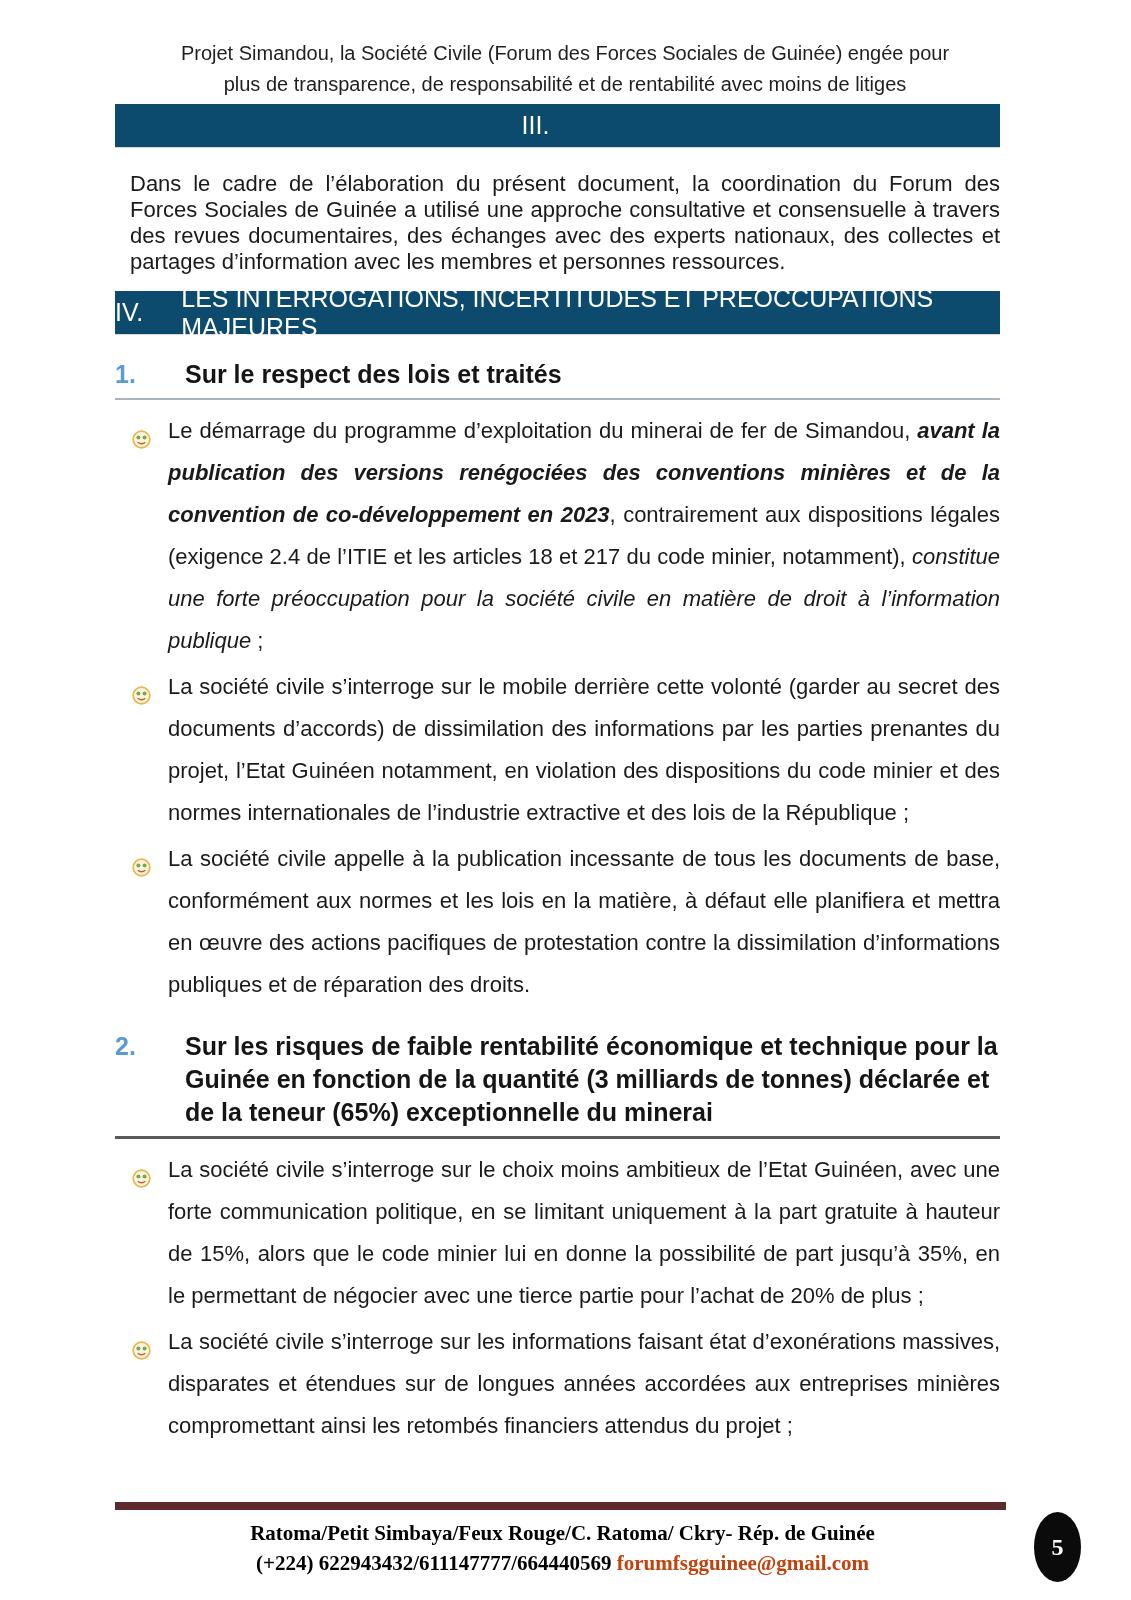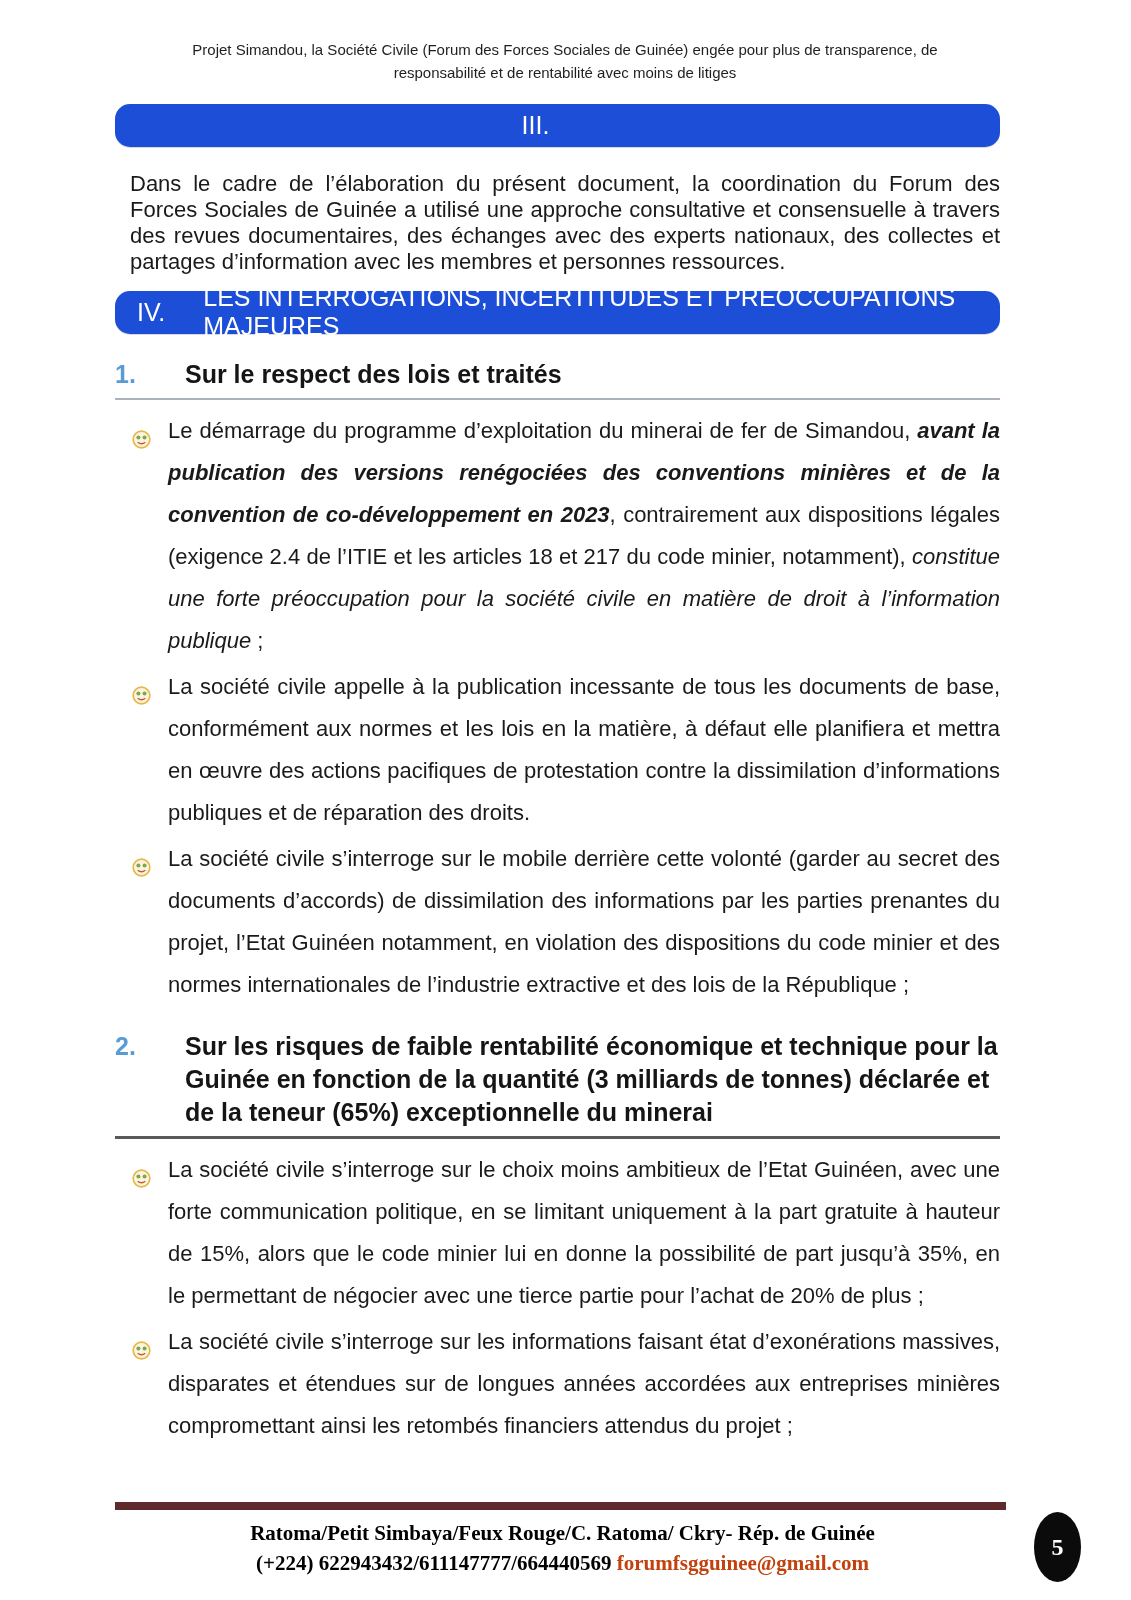--- a/index.html
+++ b/index.html
@@ -8,41 +8,40 @@
     background: #ffffff;
     font-family: "Liberation Sans", "DejaVu Sans", sans-serif;
     color: #1a1a1a;
     position: relative;
     overflow: hidden;
   }
   .page { padding: 38px 131px 0 130px; position: relative; height: 100%; }
 
   .doc-header {
     text-align: center;
-    font-size: 15px;
+    font-size: 20px;
     line-height: 1.55;
     max-width: 775px;
-    margin: 0 auto 19px auto;
+    margin: 0 auto 4px auto;
     color: #1f1f1f;
   }
 
   .section-bar {
-    background: #1d4ed8;
+    background: #0c4a6e;
     color: #ffffff;
     height: 43px;
     display: flex;
     align-items: center;
     font-size: 25px;
     margin-left: -15px;
     box-shadow: 0 1px 0 rgba(0,0,0,0.15);
-    border-radius: 15px;
   }
   .section-bar.centered { justify-content: center; }
   .section-bar .sec-num { margin-right: 44px; }
-  .section-bar.left-pad { padding-left: 22px; }
+  .section-bar.left-pad { }
   .section-bar.left-pad .sec-num { margin-right: 38px; }
 
   .intro {
     margin-top: 24px;
     margin-bottom: 16px;
     font-size: 22px;
     line-height: 26px;
     text-align: justify;
   }
 
@@ -159,32 +158,32 @@
     </li>
     <li>
       <span class="bullet-ic">
         <svg viewBox="0 0 16 16" width="19" height="19">
             <circle cx="8" cy="8" r="7" fill="#fdf4df" stroke="#e6b84c" stroke-width="1.4"></circle>
             <circle cx="5.4" cy="6.4" r="1.7" fill="#7aa84f"></circle>
             <circle cx="10.6" cy="6.4" r="1.7" fill="#7aa84f"></circle>
             <path d="M4.8 10.3 q3.2 2.4 6.4 0" stroke="#b85c38" stroke-width="1.2" fill="none"></path>
           </svg>
       </span>
+      <span>La société civile s’interroge sur le mobile derrière cette volonté (garder au secret des documents d’accords) de dissimilation des informations par les parties prenantes du projet, l’Etat Guinéen notamment, en violation des dispositions du code minier et des normes internationales de l’industrie extractive et des lois de la République ;</span>
+    </li>
+    <li>
+      <span class="bullet-ic">
+        <svg viewBox="0 0 16 16" width="19" height="19">
+            <circle cx="8" cy="8" r="7" fill="#fdf4df" stroke="#e6b84c" stroke-width="1.4"></circle>
+            <circle cx="5.4" cy="6.4" r="1.7" fill="#7aa84f"></circle>
+            <circle cx="10.6" cy="6.4" r="1.7" fill="#7aa84f"></circle>
+            <path d="M4.8 10.3 q3.2 2.4 6.4 0" stroke="#b85c38" stroke-width="1.2" fill="none"></path>
+          </svg>
+      </span>
       <span>La société civile appelle à la publication incessante de tous les documents de base, conformément aux normes et les lois en la matière, à défaut elle planifiera et mettra en œuvre des actions pacifiques de protestation contre la dissimilation d’informations publiques et de réparation des droits.</span>
-    </li>
-    <li>
-      <span class="bullet-ic">
-        <svg viewBox="0 0 16 16" width="19" height="19">
-            <circle cx="8" cy="8" r="7" fill="#fdf4df" stroke="#e6b84c" stroke-width="1.4"></circle>
-            <circle cx="5.4" cy="6.4" r="1.7" fill="#7aa84f"></circle>
-            <circle cx="10.6" cy="6.4" r="1.7" fill="#7aa84f"></circle>
-            <path d="M4.8 10.3 q3.2 2.4 6.4 0" stroke="#b85c38" stroke-width="1.2" fill="none"></path>
-          </svg>
-      </span>
-      <span>La société civile s’interroge sur le mobile derrière cette volonté (garder au secret des documents d’accords) de dissimilation des informations par les parties prenantes du projet, l’Etat Guinéen notamment, en violation des dispositions du code minier et des normes internationales de l’industrie extractive et des lois de la République ;</span>
     </li>
   </ul>
 
   <div class="subheading u2">
     <span class="num">2.</span>
     <span class="txt">Sur les risques de faible rentabilité économique et technique pour la Guinée en fonction de la quantité (3 milliards de tonnes) déclarée et de la teneur (65%) exceptionnelle du minerai</span>
   </div>
 
   <ul class="bullets">
     <li>

